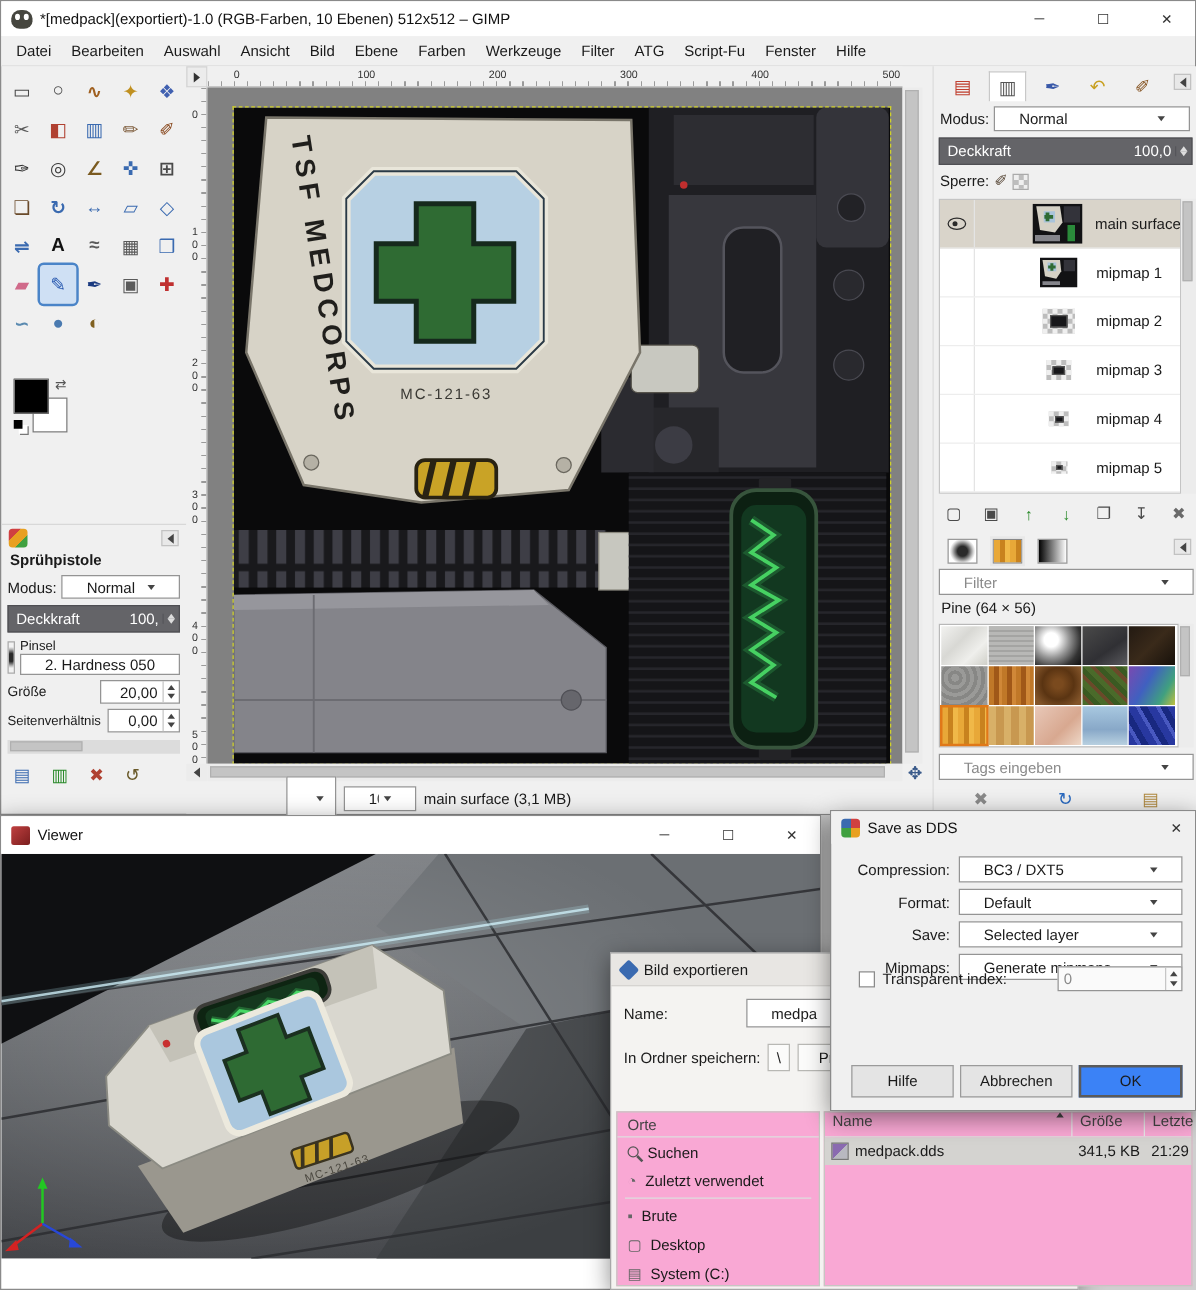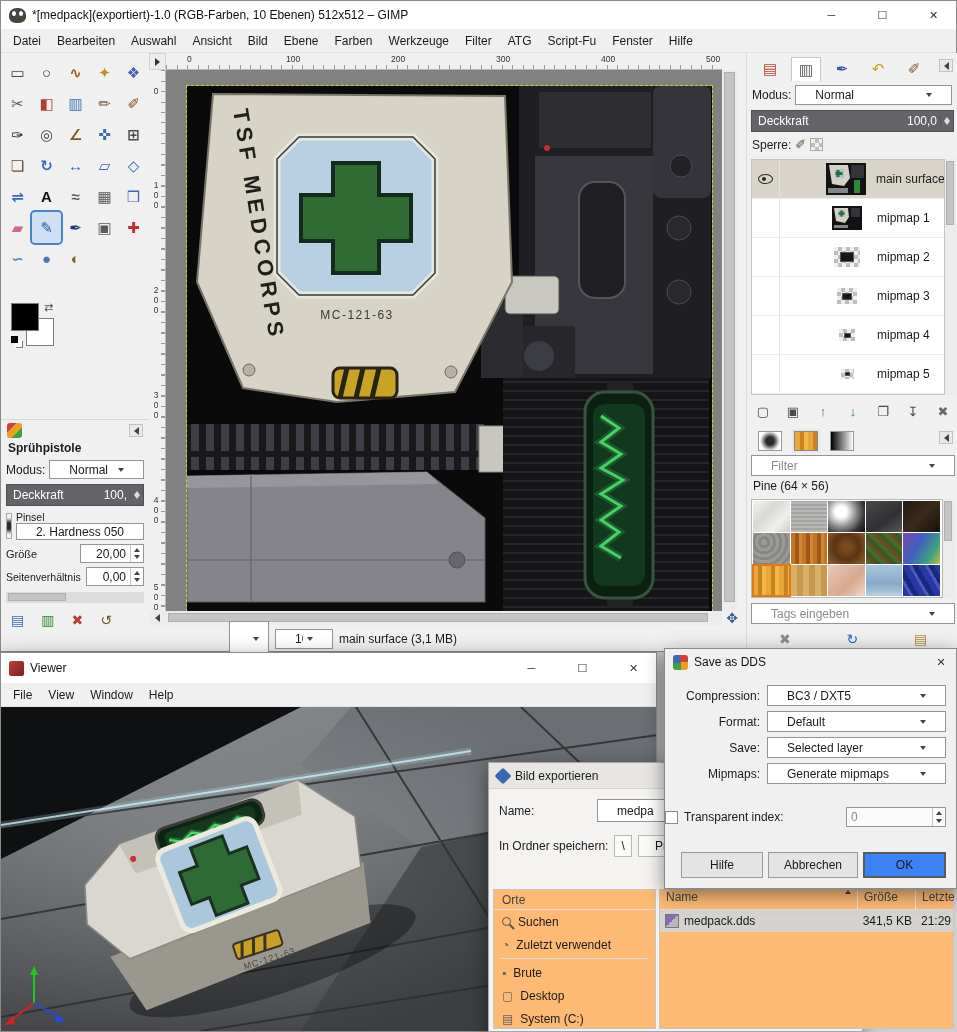--- a/index.html
+++ b/index.html
@@ -118,21 +118,21 @@
   
   #viewer{left:0;top:652px;width:657px;height:380px;background:#fff}
   .view-ico{width:15px;height:15px;background:linear-gradient(135deg,#c04040,#7a1e1e);border-radius:2px}
   
   #export{left:488px;top:762px;width:375px;height:270px;background:#f4f3f1;border:1px solid #a8a8a8}
   .dlg-tb{height:26px;background:#e8e6e3;display:flex;align-items:center;gap:6px;padding:0 8px;border-bottom:1px solid #d6d4d1}
   .exp-ico{width:12px;height:12px;background:#3a6ab0;transform:rotate(45deg);border-radius:2px}
   .dlg-close{margin-left:auto;font-size:11px;color:#333;padding:0 4px}
   .frow{display:flex;align-items:center;gap:6px;padding:0 10px;position:absolute;width:100%}
   .crumb{background:#fbfbfa;border:1px solid #b8b8b4;height:22px;display:flex;align-items:center;justify-content:center;padding:0 6px}
-  .pane{position:absolute;background:#fdba74;border:1px solid #c6c6c2}
+  .pane{position:absolute;background:#f9a8d4;border:1px solid #c6c6c2}
   .pane-head{height:20px;border-bottom:1px solid #dedede;display:flex;align-items:center;padding:0 8px;color:#444}
   .place{height:23px;display:flex;align-items:center;gap:7px;padding-left:8px;white-space:nowrap;overflow:hidden}
   .psep{height:1px;background:#ddd;margin:2px 6px}
   .fcols{display:flex;height:20px;border-bottom:1px solid #dedede;color:#444}
   .fcol{display:flex;align-items:flex-start;padding:0 6px;border-right:1px solid #e8e8e8}
   .frow2{height:22px;display:flex;align-items:center;background:#d4d3d0}
   .ddsfile-ico{width:14px;height:14px;background:linear-gradient(135deg,#8a6ab0 0 50%,#b8b8c0 0);border:1px solid #777;margin:0 5px}
   
   #dds{left:664px;top:648px;width:293px;height:241px}
   .dds-ico{width:15px;height:15px;border-radius:3px;background:conic-gradient(#d04040 0 25%,#e8a020 0 50%,#40a040 0 75%,#3a6ab0 0)}
@@ -667,27 +667,20 @@
 </div>
 
 <div id="viewer" class="win">
   <div class="titlebar" style="height:30px">
     <div class="view-ico"></div>
     <div class="wtitle">Viewer</div>
     <div class="winbtn">─</div>
     <div class="winbtn">☐</div>
     <div class="winbtn">✕</div>
   </div>
-  <div class="menubar">
-
-  <div class="menu-item">File</div>
-      <div class="menu-item">View</div>
-      <div class="menu-item">Window</div>
-      <div class="menu-item">Help</div>
-    </div>
   <div style="width:655px;height:324px;overflow:hidden">
     <svg width="655" height="324" viewBox="0 0 655 324">
       <defs>
         <linearGradient id="floor" x1="0" y1="0" x2="0" y2="1">
           <stop offset="0" stop-color="#7d8084"></stop>
             <stop offset="0.55" stop-color="#5c5f63"></stop>
             <stop offset="1" stop-color="#44464a"></stop>
         </linearGradient>
         <radialGradient id="lightp" cx="0.3" cy="0.45" r="0.6">
           <stop offset="0" stop-color="#ffffff" stop-opacity="0.18"></stop>
@@ -823,21 +816,21 @@
       <span class="tri-d s"></span>
     </div>
   </div>
   <div class="dds-row" style="top:114px">
     <span class="dl">Mipmaps:</span>
     <div class="combo">
       <span class="cv">Generate mipmaps</span>
       <span class="tri-d s"></span>
     </div>
   </div>
-  <div class="dds-row" style="top:158px;gap:6px">
+  <div class="dds-row" style="top:124px;padding-left:22px;gap:6px">
     <span class="cb"></span>
     <span>Transparent index:</span>
     <div class="spin" style="width:100px;margin-left:auto;background:#fafafa">
       <span class="sv" style="text-align:left;color:#8a8a8a">0</span>
       <span class="ud">
           <span class="tri-u s"></span>
           <span class="tri-d s"></span>
         </span>
     </div>
   </div>

